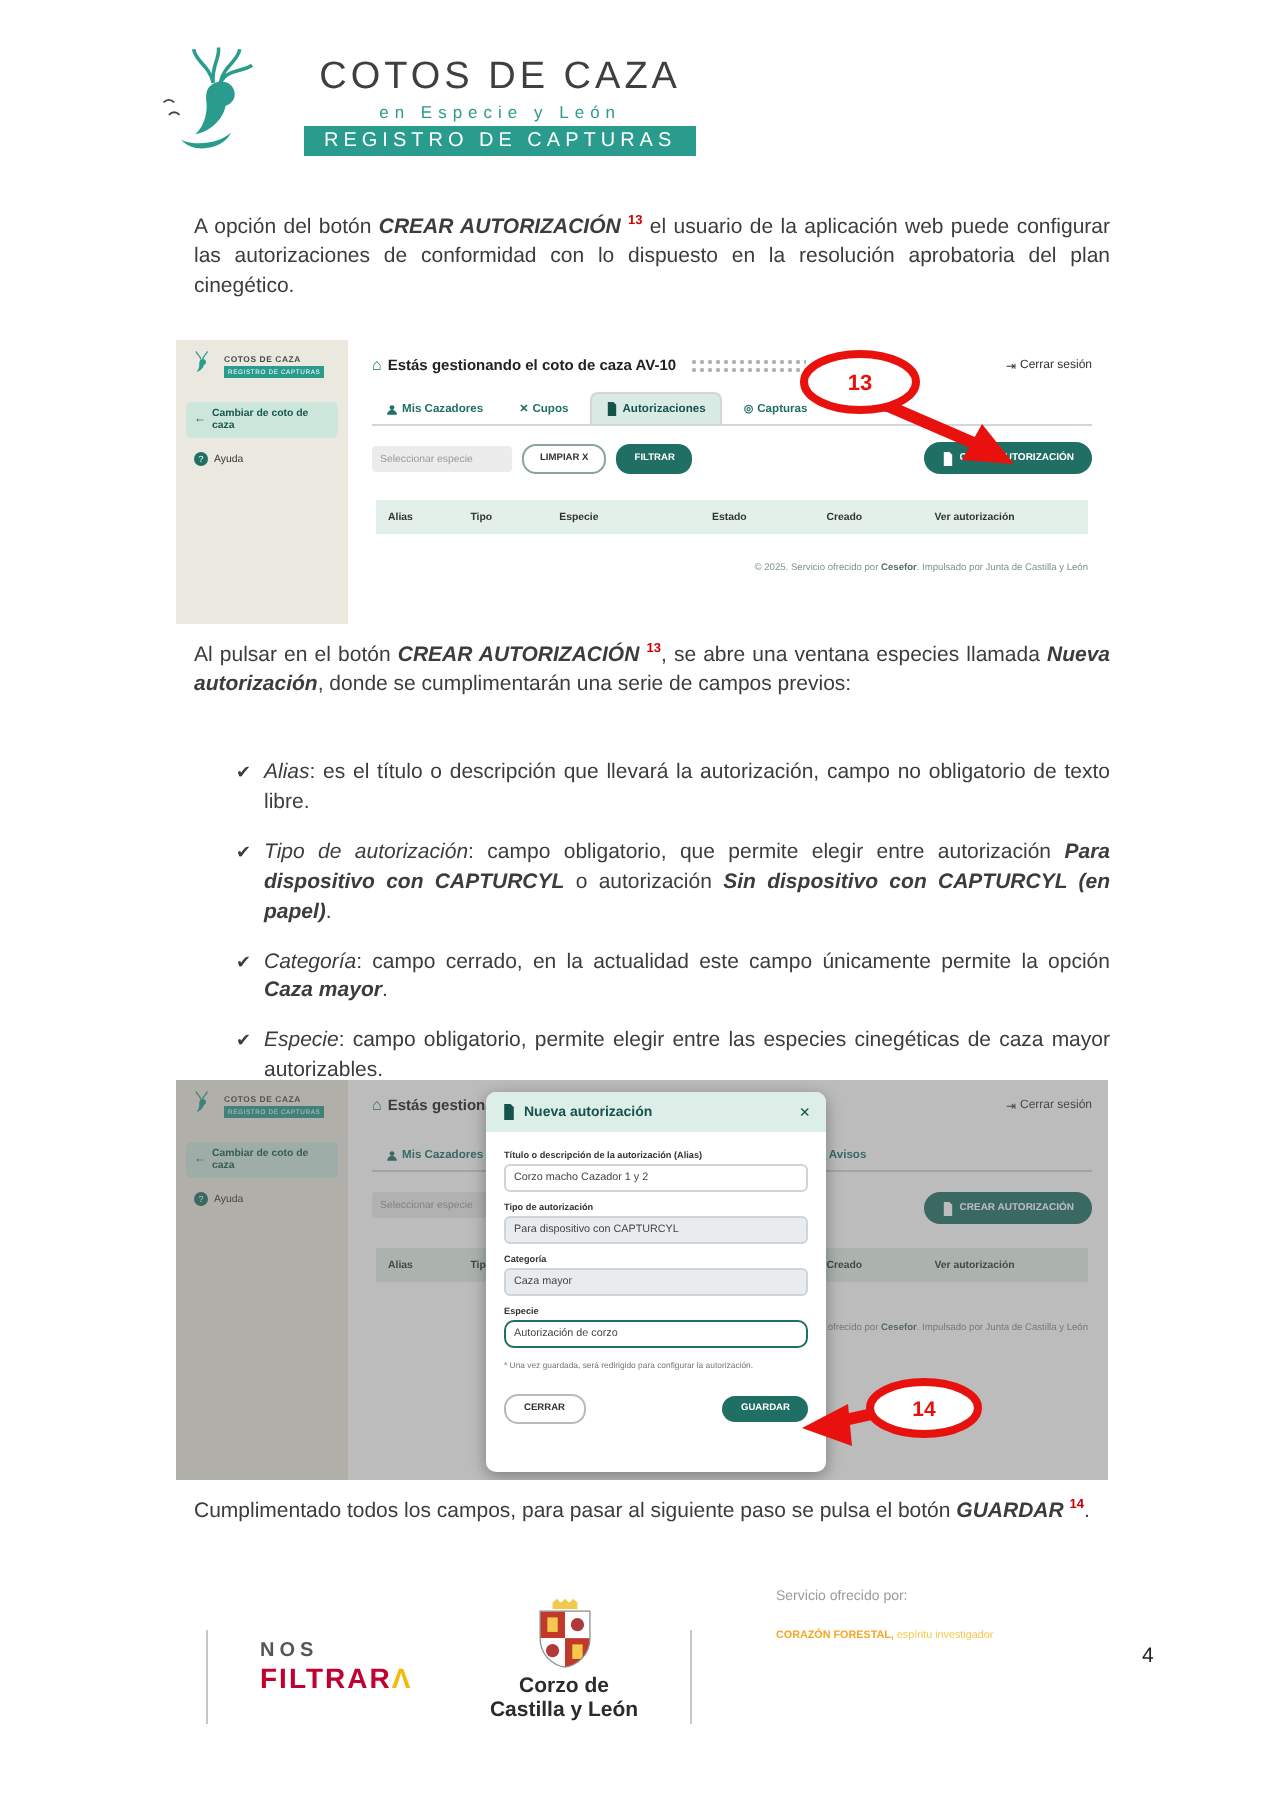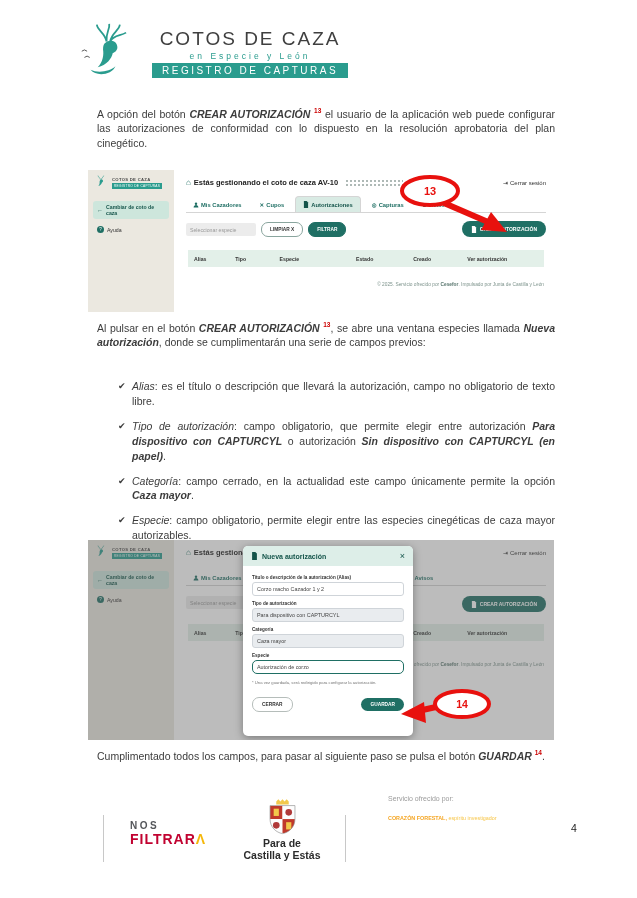--- a/index.html
+++ b/index.html
@@ -378,22 +378,22 @@
         <rect x="13" y="6" width="12" height="13" fill="#fdfdfd"></rect>
         <circle cx="19" cy="12.5" r="3.2" fill="#b03a3a"></circle>
         <rect x="1" y="19" width="12" height="14" fill="#fdfdfd"></rect>
         <circle cx="7" cy="25" r="3.2" fill="#b03a3a"></circle>
         <rect x="13" y="19" width="12" height="14" fill="#c0392b"></rect>
         <rect x="16.5" y="22" width="5" height="7" fill="#f2c94c"></rect>
       </g>
       <path d="M1 6 h24 v13 c0 8 -6 13 -12 14 C7 32 1 27 1 19 Z" fill="none" stroke="#8a8a8a" stroke-width="0.6"></path>
     </svg>
     <div class="junta-text">
-      <div>Para de</div>
-      <div>Castilla y Estás</div>
+      <div>Corzo de</div>
+      <div>Castilla y León</div>
     </div>
   </div>
 
   <div class="serv">Servicio ofrecido por:</div>
 
   <div class="cesefor">
     <div class="cf-sub"><b>CORAZÓN FORESTAL,</b><span> espíritu investigador</span></div>
   </div>
 
   <div class="pagenum">4</div>

